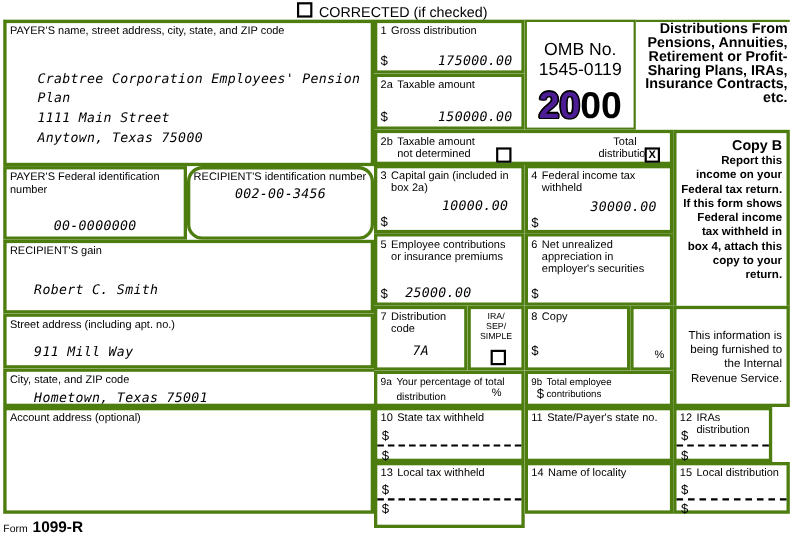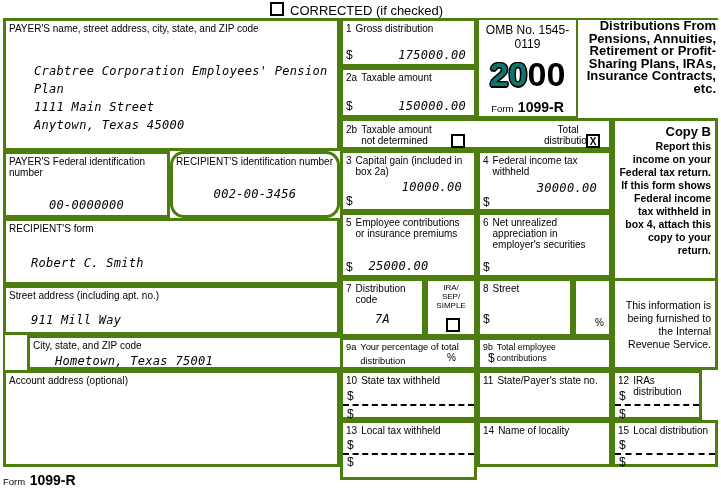--- a/index.html
+++ b/index.html
@@ -28,45 +28,45 @@
 
   <div class="c t2" style="left:3px;top:18px;width:715px;height:449px;border-right:none;background:transparent;"></div>
 
   <div class="noborder rt" style="position:absolute;left:577px;top:20px;width:139px;font-size:13px;line-height:12.5px;font-weight:bold;">Distributions From Pensions, Annuities, Retirement or Profit-Sharing Plans, IRAs, Insurance Contracts, etc.</div>
 
   <div class="c" style="left:3px;top:18px;width:337px;height:133px;">
     <div class="lbl">PAYER'S name, street address, city, state, and ZIP code</div>
     <div class="val" style="margin:26px 0 0 28px;line-height:18px;">
       <div>Crabtree Corporation Employees' Pension Plan</div>
       <div>1111 Main Street</div>
-      <div>Anytown, Texas 45000</div>
+      <div>Anytown, Texas 75000</div>
     </div>
   </div>
 
   <div class="c" style="left:3px;top:151px;width:167px;height:67px;">
     <div class="lbl">PAYER'S Federal identification number</div>
     <div class="val" style="text-align:center;margin-top:18px;">00-0000000</div>
   </div>
 
   <div class="c" style="left:170px;top:151px;width:170px;height:67px;border-radius:14px;">
     <div class="lbl">RECIPIENT'S identification number</div>
-    <div class="val" style="text-align:center;margin-top:18px;">002-00-3456</div>
+    <div class="val" style="text-align:center;">002-00-3456</div>
   </div>
 
   <div class="c" style="left:3px;top:218px;width:337px;height:67px;">
-    <div class="lbl">RECIPIENT'S form</div>
+    <div class="lbl">RECIPIENT'S gain</div>
     <div class="val" style="margin:20px 0 0 25px;">Robert C. Smith</div>
   </div>
 
   <div class="c" style="left:3px;top:285px;width:337px;height:50px;">
     <div class="lbl">Street address (including apt. no.)</div>
     <div class="val" style="margin:10px 0 0 25px;">911 Mill Way</div>
   </div>
 
-  <div class="c" style="left:3px;top:335px;width:400px;height:35px;margin-left:24px;">
+  <div class="c" style="left:3px;top:335px;width:400px;height:35px;">
     <div class="lbl">City, state, and ZIP code</div>
     <div class="val" style="margin:1px 0 0 25px;">Hometown, Texas 75001</div>
   </div>
 
   <div class="c" style="left:3px;top:370px;width:337px;height:97px;">
     <div class="lbl">Account address (optional)</div>
   </div>
 
   <div class="c t3" style="left:340px;top:18px;width:137px;height:49px;">
     <div class="lbl">
@@ -84,22 +84,22 @@
         <span class="n">2a</span>
         <span>Taxable amount</span>
       </div>
     <div class="vrow">
         <span class="dollar">$</span>
         <span class="val">150000.00</span>
       </div>
   </div>
 
   <div class="c t2" style="left:477px;top:18px;width:101px;height:100px;text-align:center;">
-    <div style="font-size:12px;margin-top:3px;">OMB No. 1545-0119</div>
-    <div style="font-size:34px;font-weight:bold;line-height:38px;margin-top:4px;"><span style="color:#0f766e;text-shadow:-1.5px 0 #000,1.5px 0 #000,0 -1.5px #000,0 1.5px #000,-1px -1px #000,1px 1px #000,-1px 1px #000,1px -1px #000;">20</span><span>00</span></div>
+    <div style="font-size:16px;margin-top:17px;">OMB No. 1545-0119</div>
+    <div style="font-size:34px;font-weight:bold;line-height:38px;margin-top:4px;"><span style="color:#4c1d95;text-shadow:-1.5px 0 #000,1.5px 0 #000,0 -1.5px #000,0 1.5px #000,-1px -1px #000,1px 1px #000,-1px 1px #000,1px -1px #000;">20</span><span>00</span></div>
     <div style="margin-top:5px;"><span style="font-size:9.5px;">Form</span> <span style="font-size:14px;font-weight:bold;">1099-R</span></div>
   </div>
 
   <div class="c" style="left:340px;top:118px;width:272px;height:32px;">
     <div class="lbl" style="position:absolute;left:0;top:1px;">
         <span class="n">2b</span>
       <span><span>Taxable amount</span><br><span>not determined</span></span>
     </div>
     <span class="cb" style="left:108px;top:13px;"></span>
     <div class="lbl" style="position:absolute;left:198px;top:1px;text-align:center;">
@@ -152,21 +152,21 @@
   </div>
 
   <div class="c" style="left:425px;top:278px;width:52px;height:59px;text-align:center;">
     <div style="font-size:8px;line-height:9px;margin-top:2px;"><span>IRA/</span><br><span>SEP/</span><br><span>SIMPLE</span></div>
     <span class="cb" style="left:18px;top:37px;"></span>
   </div>
 
   <div class="c" style="left:477px;top:278px;width:96px;height:59px;">
     <div class="lbl">
         <span class="n">8</span>
-        <span>Street</span>
+        <span>Copy</span>
       </div>
     <span class="dollar" style="position:absolute;left:3px;bottom:8px;">$</span>
   </div>
 
   <div class="c" style="left:573px;top:278px;width:39px;height:59px;">
     <span style="position:absolute;right:5px;bottom:6px;font-size:10px;">%</span>
   </div>
 
   <div class="c" style="left:340px;top:337px;width:137px;height:33px;">
     <div class="lbl" style="font-size:9.3px;">

